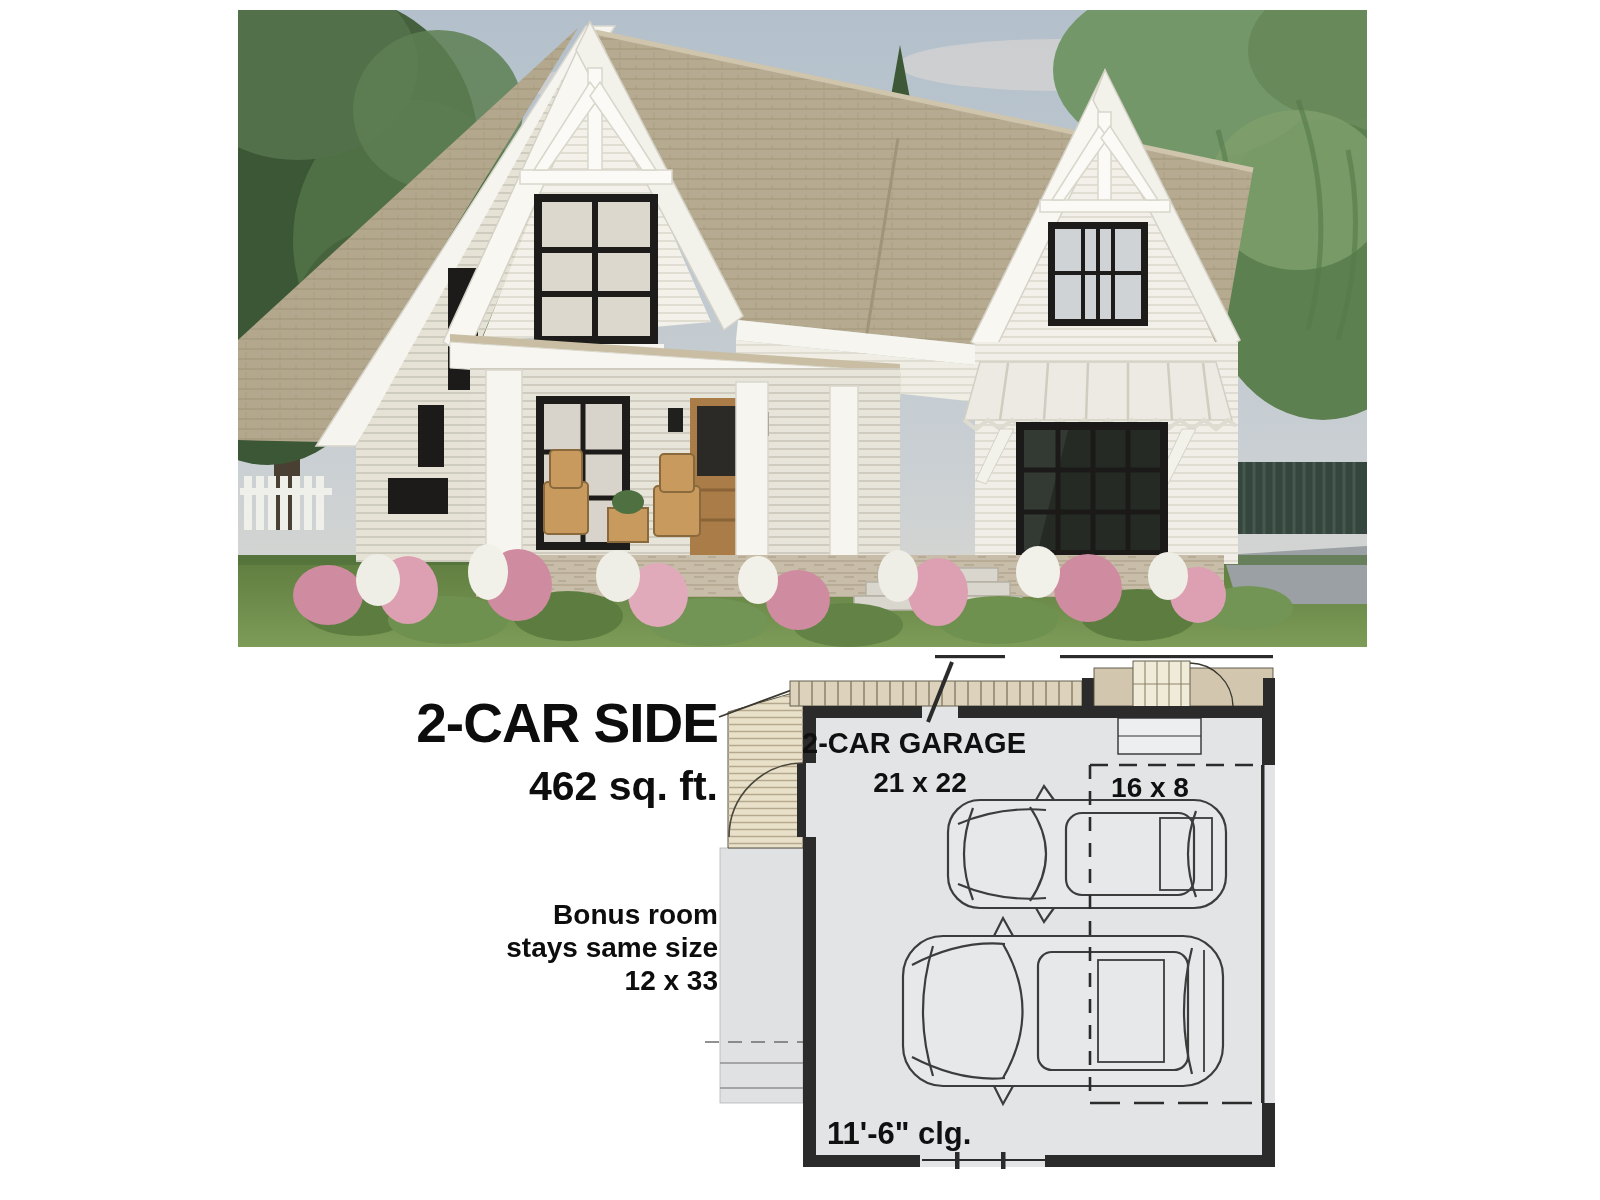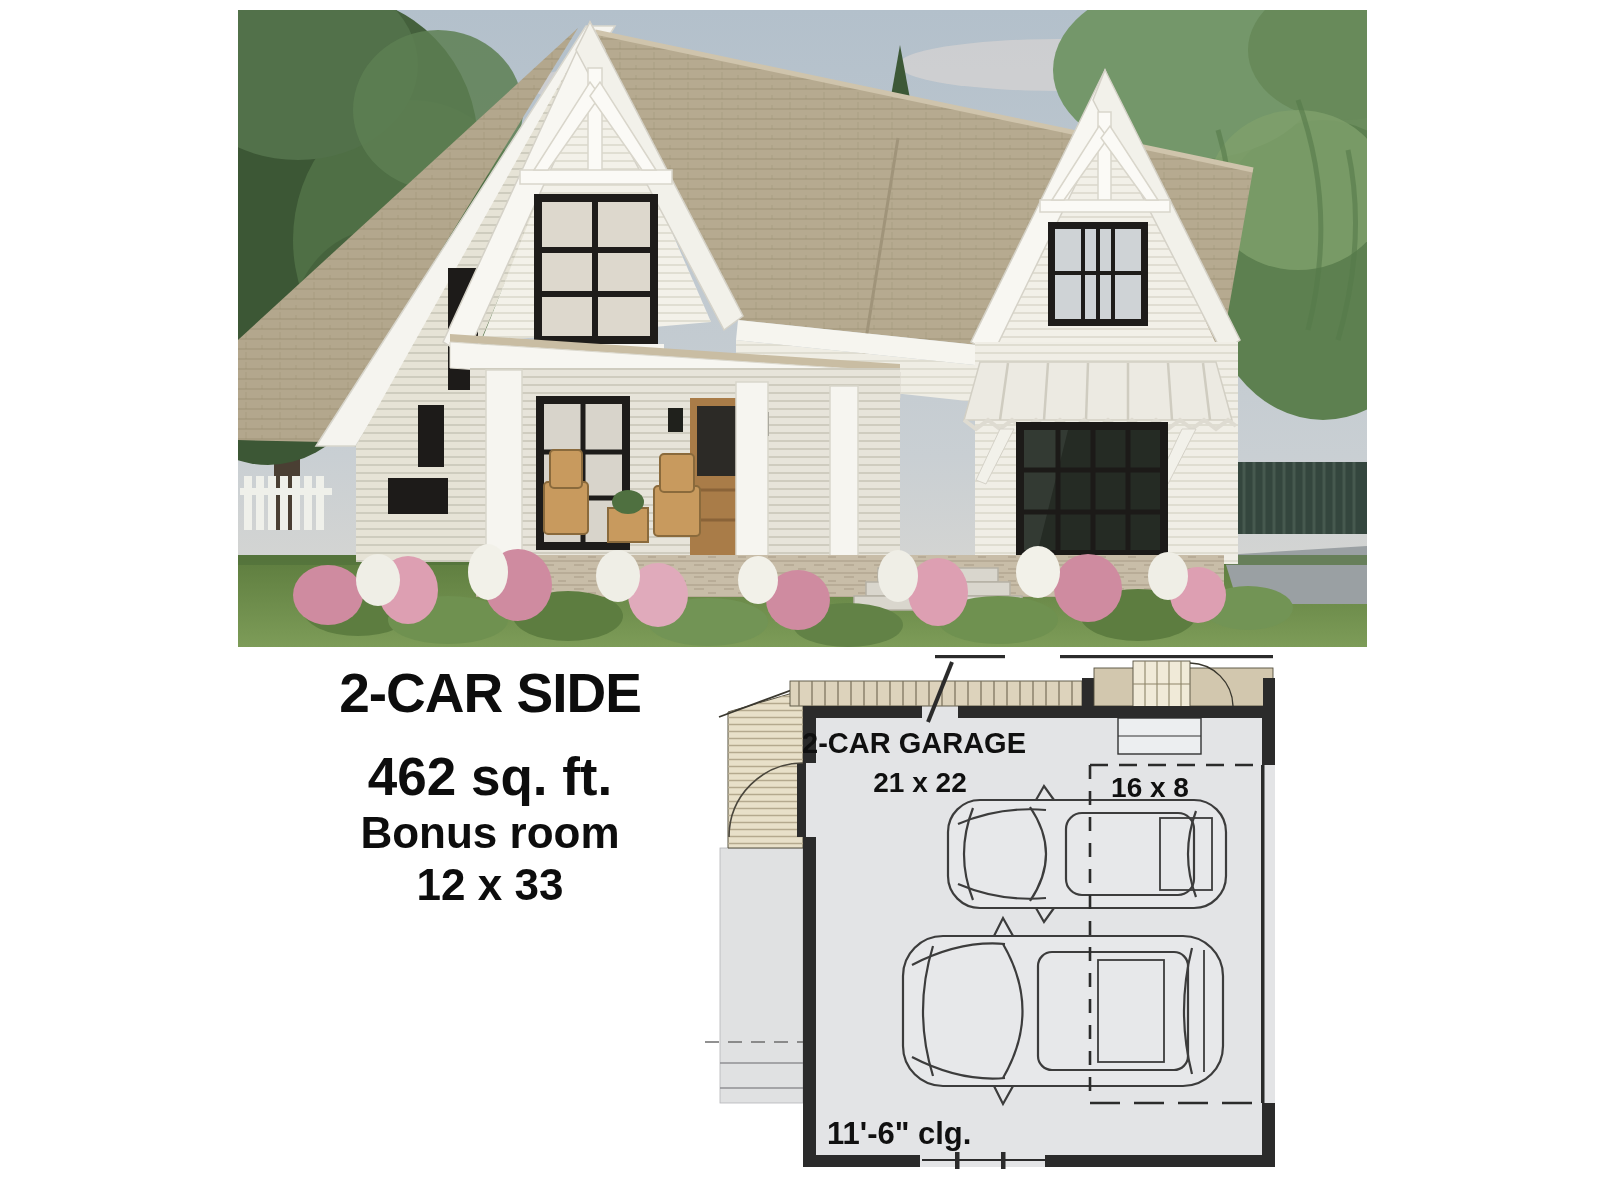--- a/index.html
+++ b/index.html
@@ -1,23 +1,23 @@
 <!DOCTYPE html>
 <html><head>
 <meta charset="utf-8">
 <style>
   html,body{margin:0;padding:0;}
   body{width:1600px;height:1200px;background:#ffffff;position:relative;
        font-family:"Liberation Sans",sans-serif;color:#0d0d0d;overflow:hidden;}
   .photo{position:absolute;left:238px;top:10px;width:1129px;height:637px;}
   .plan{position:absolute;left:700px;top:648px;width:680px;height:633px;}
-  .info{position:absolute;left:262px;top:666px;width:456px;text-align:center;}
+  .info{position:absolute;left:262px;top:696px;width:456px;text-align:right;}
   .info .title{font-size:55px;font-weight:bold;letter-spacing:-1px;line-height:1.0;}
-  .info .area{font-size:53px;font-weight:bold;margin-top:25px;}
-  .info .note{font-size:44px;font-weight:bold;line-height:1.18;}
+  .info .area{font-size:41px;font-weight:bold;margin-top:12px;}
+  .info .note{font-size:28px;font-weight:bold;margin-top:88px;line-height:1.18;}
   svg text{font-family:"Liberation Sans",sans-serif;font-weight:bold;fill:#101010;}
 </style>
 </head>
 <body>
 
 <figure class="photo" style="margin:0">
 <svg viewBox="0 0 1129 637" width="1129" height="637">
   <defs>
     <linearGradient id="skyG" x1="0" y1="0" x2="0" y2="1">
       <stop offset="0" stop-color="#b3c0cb"></stop>
@@ -235,20 +235,21 @@
     <ellipse cx="930" cy="566" rx="20" ry="24" fill="#efeee6"></ellipse>
   </g>
 </svg>
 </figure>
 
 <section class="info">
   <div class="title">2-CAR SIDE</div>
   <div class="area">462 sq. ft.</div>
   <div class="note">
     <div>Bonus room</div>
+    <div>stays same size</div>
     <div>12 x 33</div>
   </div>
 </section>
 
 <figure class="plan" style="margin:0">
 <svg viewBox="700 648 680 552" width="680" height="552">
   <defs>
     <pattern id="hatchH" width="8" height="7" patternUnits="userSpaceOnUse">
       <path d="M0 3.5 H8" stroke="#b4a98e" stroke-width="1.5"></path>
     </pattern>

